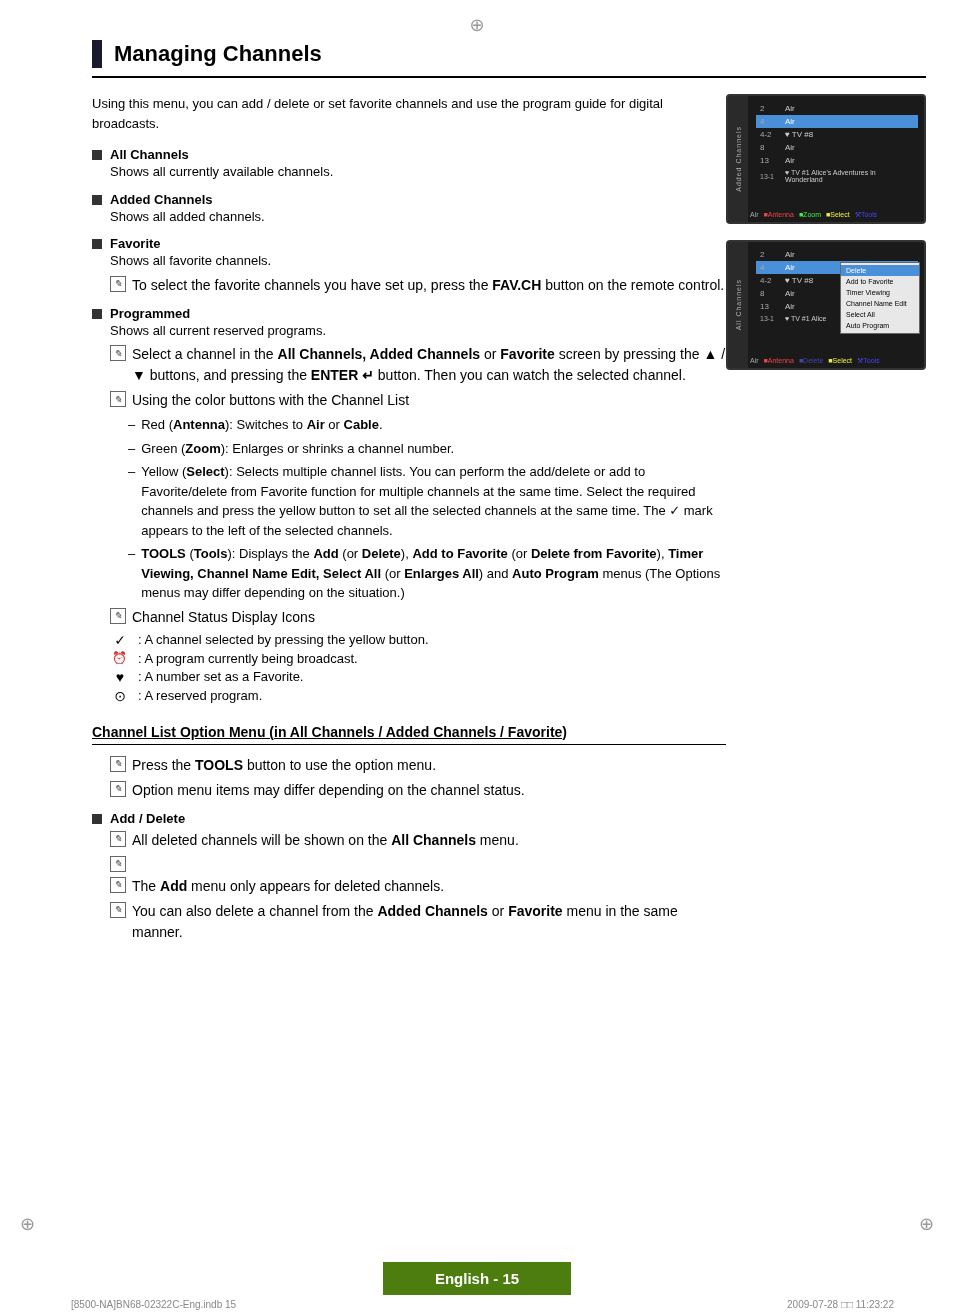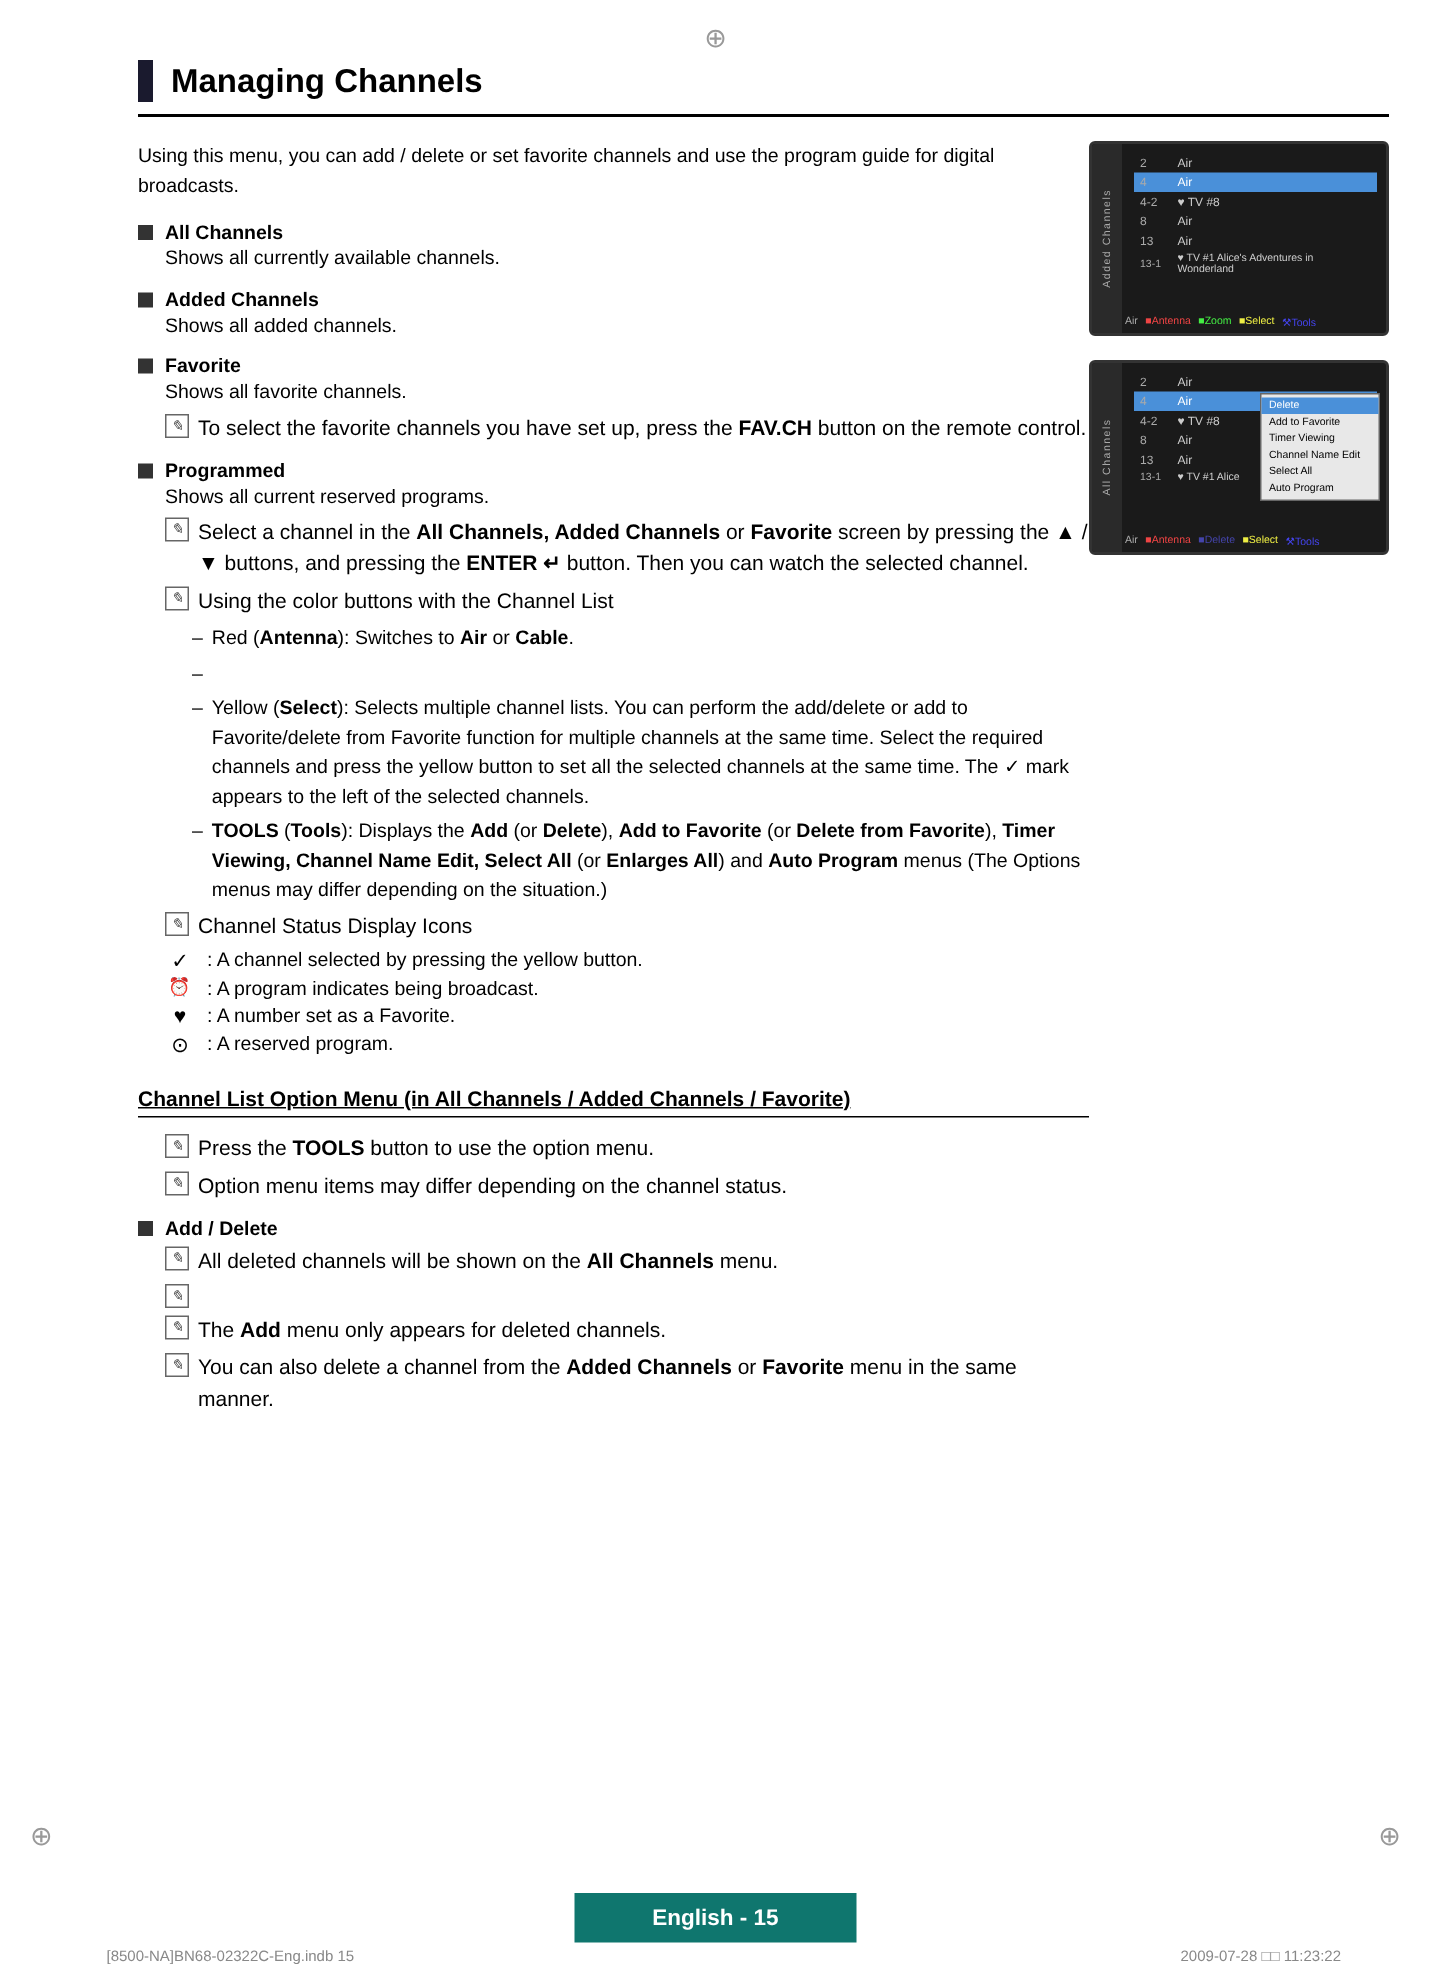--- a/index.html
+++ b/index.html
@@ -274,21 +274,21 @@
     .page-footer {
       position: absolute;
       bottom: 20px;
       left: 0;
       right: 0;
       display: flex;
       justify-content: center;
       align-items: center;
     }
     .page-number-box {
-      background: #0f766e;
+      background: #4d7c0f;
       color: #fff;
       padding: 8px 52px;
       font-size: 15px;
       font-weight: bold;
     }
 
     .footer-file-info {
       position: absolute;
       bottom: 5px;
       left: 71px;
@@ -368,20 +368,21 @@
           <span class="note-text">Using the color buttons with the Channel List</span>
         </div>
 
         <div class="sub-bullet-list">
           <div class="sub-bullet-item">
             <span class="dash">–</span>
             <span>Red (<b>Antenna</b>): Switches to <b>Air</b> or <b>Cable</b>.</span>
           </div>
           <div class="sub-bullet-item">
             <span class="dash">–</span>
+            <span>Green (<b>Zoom</b>): Enlarges or shrinks a channel number.</span>
           </div>
           <div class="sub-bullet-item">
             <span class="dash">–</span>
             <span>Yellow (<b>Select</b>): Selects multiple channel lists. You can perform the add/delete or add to Favorite/delete from Favorite function for multiple channels at the same time. Select the required channels and press the yellow button to set all the selected channels at the same time. The ✓ mark appears to the left of the selected channels.</span>
           </div>
           <div class="sub-bullet-item">
             <span class="dash">–</span>
             <span><b>TOOLS</b> (<b>Tools</b>): Displays the <b>Add</b> (or <b>Delete</b>), <b>Add to Favorite</b> (or <b>Delete from Favorite</b>), <b>Timer Viewing, Channel Name Edit, Select All</b> (or <b>Enlarges All</b>) and <b>Auto Program</b> menus (The Options menus may differ depending on the situation.)</span>
           </div>
         </div>
@@ -391,21 +392,21 @@
           <span class="note-text">Channel Status Display Icons</span>
         </div>
 
         <div class="status-icons-section">
           <div class="status-icon-row">
             <span class="status-symbol">✓</span>
             <span>: A channel selected by pressing the yellow button.</span>
           </div>
           <div class="status-icon-row">
             <span class="status-symbol" style="font-size:12px;">⏰</span>
-            <span>: A program indicates being broadcast.</span>
+            <span>: A program currently being broadcast.</span>
           </div>
           <div class="status-icon-row">
             <span class="status-symbol">♥</span>
             <span>: A number set as a Favorite.</span>
           </div>
           <div class="status-icon-row">
             <span class="status-symbol">⊙</span>
             <span>: A reserved program.</span>
           </div>
         </div>

